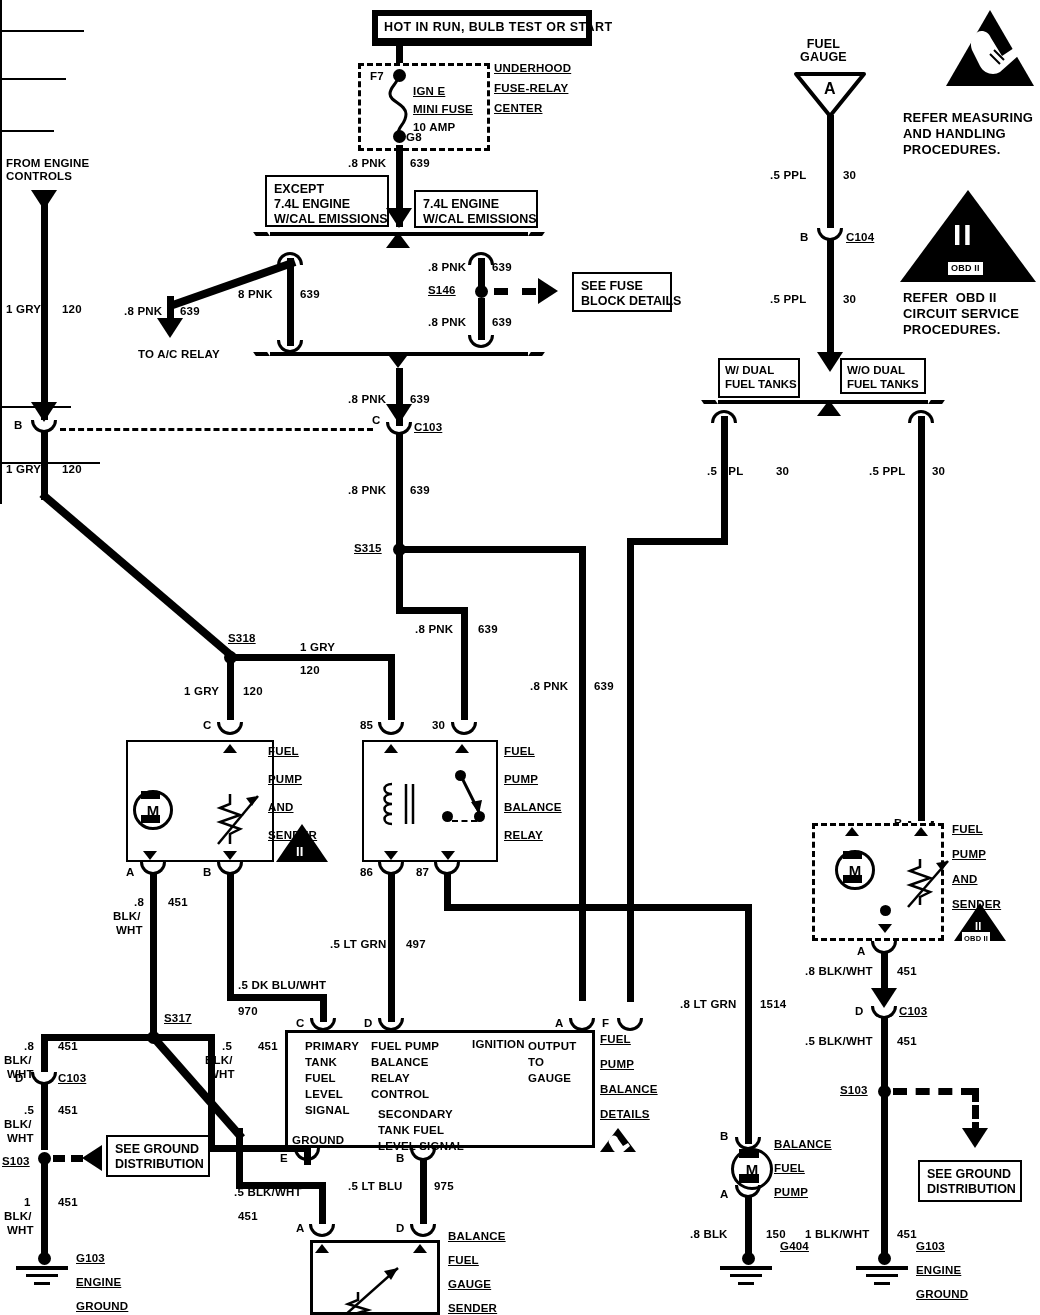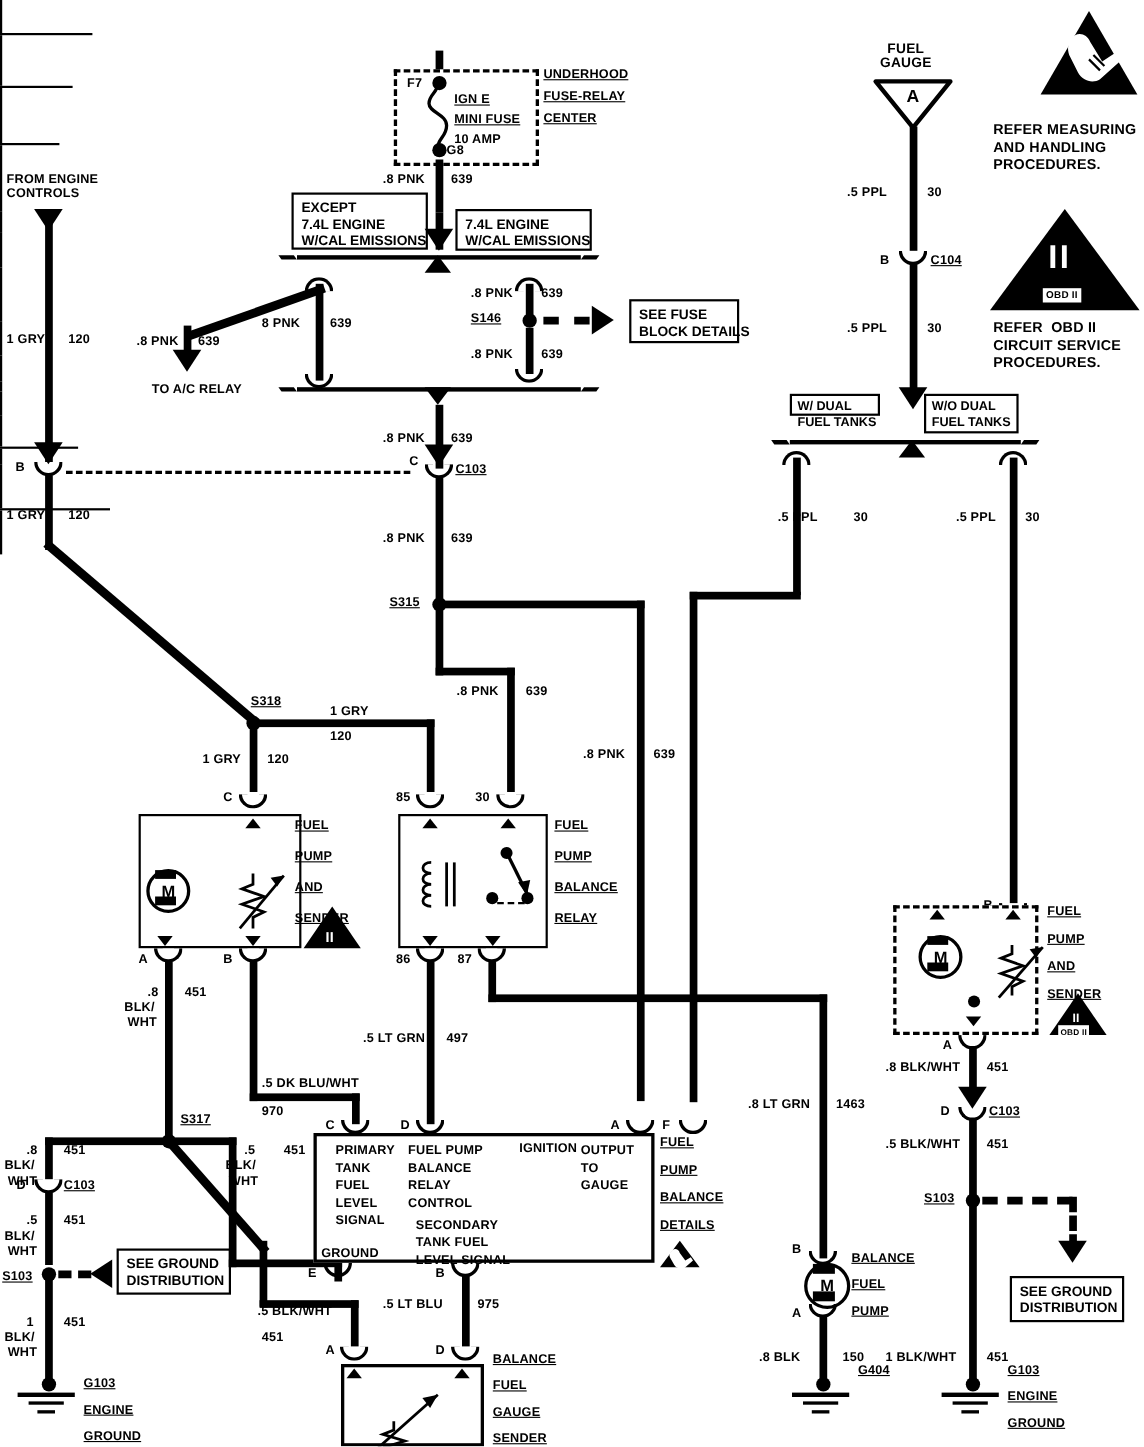--- a/index.html
+++ b/index.html
@@ -77,20 +77,23 @@
 
   .tri{position:absolute;width:0;height:0;}
 
   svg{position:absolute;overflow:visible;}
 </style>
 </head>
 <body>
 
 <div id="sheet">
 
+  <div class="hdrbar" style="left:372px;top:10px;width:220px;height:36px;">
+    <div class="inner">HOT IN RUN, BULB TEST OR START</div>
+  </div>
   <div class="wire wv" style="left:396px;top:46px;width:7px;height:22px;"></div>
 
   <div class="boxd" style="left:358px;top:63px;width:132px;height:88px;border-width:3px;"></div>
   <div class="lbl sm" style="left:370px;top:70px;">F7</div>
   <div class="dot" style="left:393px;top:69px;"></div>
   <div class="lbl sm" style="left:370px;top:131px;margin-left:36px;">G8</div>
   <div class="dot" style="left:393px;top:130px;"></div>
 
   <svg style="left:385px;top:76px;" width="26" height="58" viewBox="0 0 26 58">
     <path d="M13 0 C13 8, 5 10, 5 18 C5 26, 21 28, 21 38 C21 48, 13 50, 13 58" fill="none" stroke="#000" stroke-width="3"></path>
@@ -309,42 +312,42 @@
   <div class="lbl sm" style="left:416px;top:866px;">87</div>
 
   <div class="wire wv" style="left:388px;top:874px;width:7px;height:148px;"></div>
   <div class="lbl sm" style="left:330px;top:938px;">.5 LT GRN</div>
   <div class="lbl sm" style="left:406px;top:938px;">497</div>
 
   <div class="wire wv" style="left:444px;top:874px;width:7px;height:37px;"></div>
   <div class="wire wh" style="left:444px;top:904px;width:308px;"></div>
   <div class="wire wv" style="left:745px;top:904px;width:7px;height:240px;"></div>
   <div class="lbl sm" style="left:680px;top:998px;">.8 LT GRN</div>
-  <div class="lbl sm" style="left:760px;top:998px;">1463</div>
+  <div class="lbl sm" style="left:760px;top:998px;">1514</div>
 
   <div class="lbl" style="left:800px;top:38px;text-align:center;">FUEL
 GAUGE</div>
   <svg style="left:790px;top:70px;" width="80" height="48" viewBox="0 0 80 48">
     <polygon points="40,46 6,4 74,4" fill="none" stroke="#000" stroke-width="4" stroke-linejoin="round"></polygon>
   </svg>
   <div class="lbl" style="left:824px;top:82px;font-size:16px;">A</div>
 
   <div class="wire wv" style="left:827px;top:115px;width:7px;height:113px;"></div>
   <div class="lbl sm" style="left:770px;top:169px;">.5 PPL</div>
   <div class="lbl sm" style="left:843px;top:169px;">30</div>
 
   <div class="cup" style="left:817px;top:228px;"></div>
   <div class="lbl sm" style="left:800px;top:231px;">B</div>
   <div class="lbl sm u" style="left:846px;top:231px;">C104</div>
 
   <div class="wire wv" style="left:827px;top:240px;width:7px;height:122px;"></div>
   <div class="lbl sm" style="left:770px;top:293px;">.5 PPL</div>
   <div class="lbl sm" style="left:843px;top:293px;">30</div>
 
-  <div class="note" style="left:718px;top:358px;width:82px;height:20px;font-size:11.5px;line-height:14px;padding:3px 5px;">W/ DUAL
+  <div class="note" style="left:718px;top:358px;width:82px;height:40px;font-size:11.5px;line-height:14px;padding:3px 5px;">W/ DUAL
 FUEL TANKS</div>
   <div class="note" style="left:840px;top:358px;width:86px;height:36px;font-size:11.5px;line-height:14px;padding:3px 5px;">W/O DUAL
 FUEL TANKS</div>
 
   <div class="arrD" style="left:817px;top:352px;"></div>
   <div class="brace" style="left:718px;top:400px;width:210px;"></div>
   <div class="bracetipU" style="left:817px;top:400px;"></div>
 
   <div class="cupup" style="left:711px;top:410px;"></div>
   <div class="wire wv" style="left:721px;top:416px;width:7px;height:125px;"></div>

